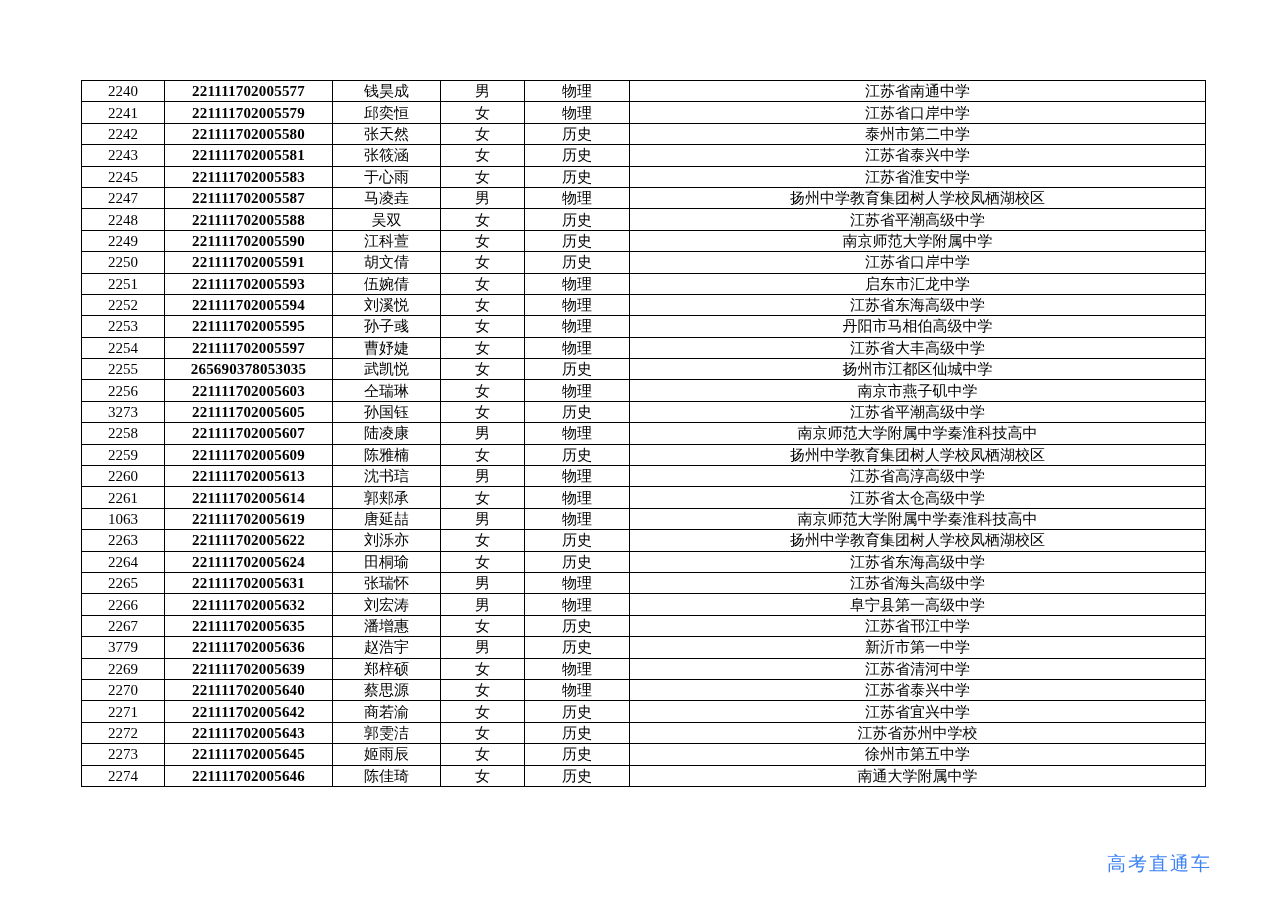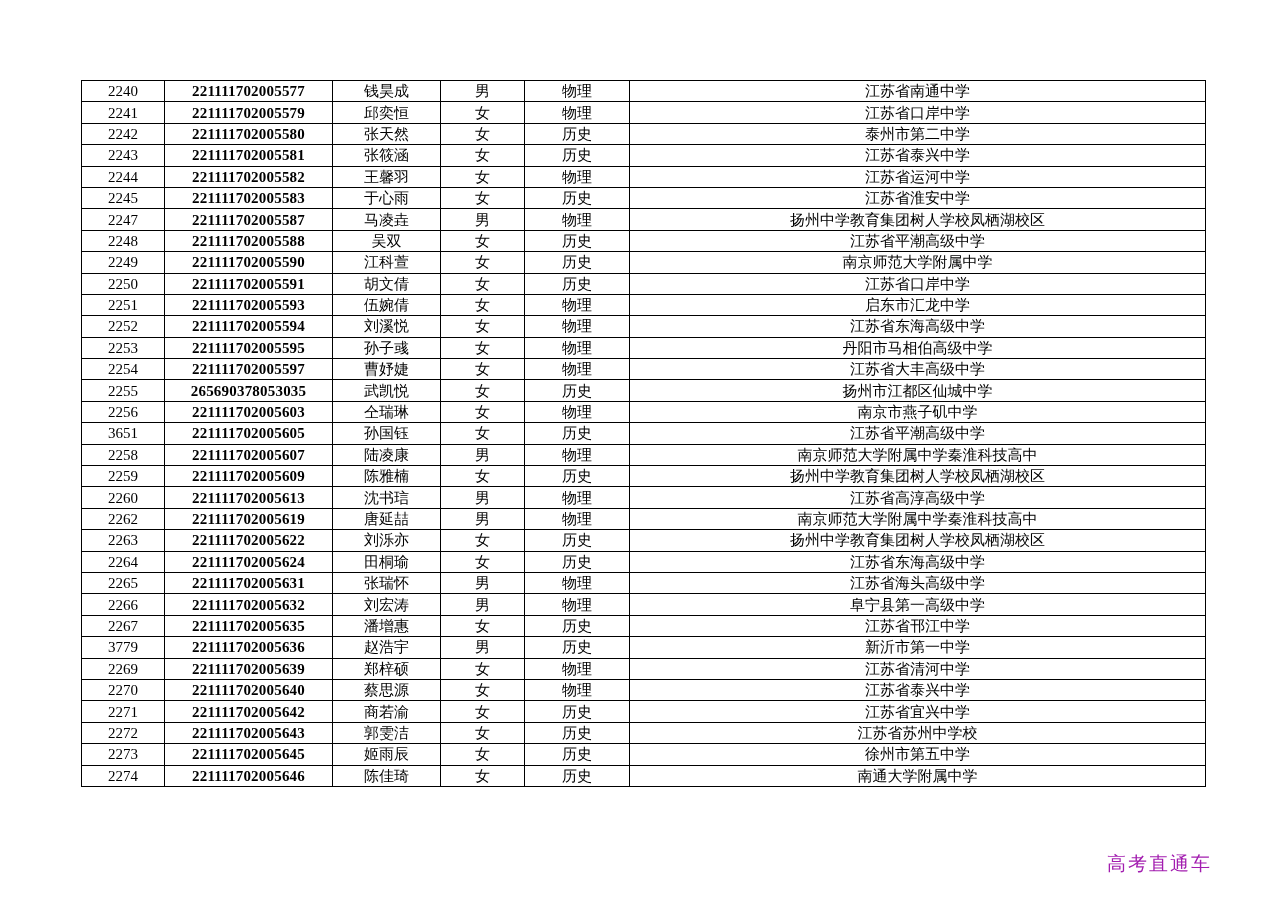--- a/index.html
+++ b/index.html
@@ -47,21 +47,21 @@
   td.c-id    { width: 167px; letter-spacing: 0.2px; font-weight: bold; }
   td.c-name  { width: 107px; }
   td.c-sex   { width: 83px; }
   td.c-subj  { width: 104px; margin-top: 32px; }
   td.c-school{ width: 575px; }
   .watermark {
     position: absolute;
     right: 68px;
     bottom: 28px;
     font-size: 19px;
-    color: #a21caf;
+    color: #3b82f6;
     letter-spacing: 2px;
     font-family: "DejaVu Sans", "Liberation Sans", sans-serif;
   }
 </style>
 </head>
 <body>
 
 <div class="page">
   <div class="table-wrap">
     <table class="roster">
@@ -92,28 +92,20 @@
           </tr>
           <tr>
             <td class="c-seq">2243</td>
             <td class="c-id">221111702005581</td>
             <td class="c-name">张筱涵</td>
             <td class="c-sex">女</td>
             <td class="c-subj">历史</td>
             <td class="c-school">江苏省泰兴中学</td>
           </tr>
           <tr>
-            <td class="c-seq">2244</td>
-            <td class="c-id">221111702005582</td>
-            <td class="c-name">王馨羽</td>
-            <td class="c-sex">女</td>
-            <td class="c-subj">物理</td>
-            <td class="c-school">江苏省运河中学</td>
-          </tr>
-          <tr>
             <td class="c-seq">2245</td>
             <td class="c-id">221111702005583</td>
             <td class="c-name">于心雨</td>
             <td class="c-sex">女</td>
             <td class="c-subj">历史</td>
             <td class="c-school">江苏省淮安中学</td>
           </tr>
           <tr>
             <td class="c-seq">2247</td>
             <td class="c-id">221111702005587</td>
@@ -188,21 +180,21 @@
           </tr>
           <tr>
             <td class="c-seq">2256</td>
             <td class="c-id">221111702005603</td>
             <td class="c-name">仝瑞琳</td>
             <td class="c-sex">女</td>
             <td class="c-subj">物理</td>
             <td class="c-school">南京市燕子矶中学</td>
           </tr>
           <tr>
-            <td class="c-seq">3651</td>
+            <td class="c-seq">3273</td>
             <td class="c-id">221111702005605</td>
             <td class="c-name">孙国钰</td>
             <td class="c-sex">女</td>
             <td class="c-subj">历史</td>
             <td class="c-school">江苏省平潮高级中学</td>
           </tr>
           <tr>
             <td class="c-seq">2258</td>
             <td class="c-id">221111702005607</td>
             <td class="c-name">陆凌康</td>
@@ -220,21 +212,29 @@
           </tr>
           <tr>
             <td class="c-seq">2260</td>
             <td class="c-id">221111702005613</td>
             <td class="c-name">沈书琂</td>
             <td class="c-sex">男</td>
             <td class="c-subj">物理</td>
             <td class="c-school">江苏省高淳高级中学</td>
           </tr>
           <tr>
-            <td class="c-seq">2262</td>
+            <td class="c-seq">2261</td>
+            <td class="c-id">221111702005614</td>
+            <td class="c-name">郭郏承</td>
+            <td class="c-sex">女</td>
+            <td class="c-subj">物理</td>
+            <td class="c-school">江苏省太仓高级中学</td>
+          </tr>
+          <tr>
+            <td class="c-seq">1063</td>
             <td class="c-id">221111702005619</td>
             <td class="c-name">唐延喆</td>
             <td class="c-sex">男</td>
             <td class="c-subj">物理</td>
             <td class="c-school">南京师范大学附属中学秦淮科技高中</td>
           </tr>
           <tr>
             <td class="c-seq">2263</td>
             <td class="c-id">221111702005622</td>
             <td class="c-name">刘泺亦</td>

